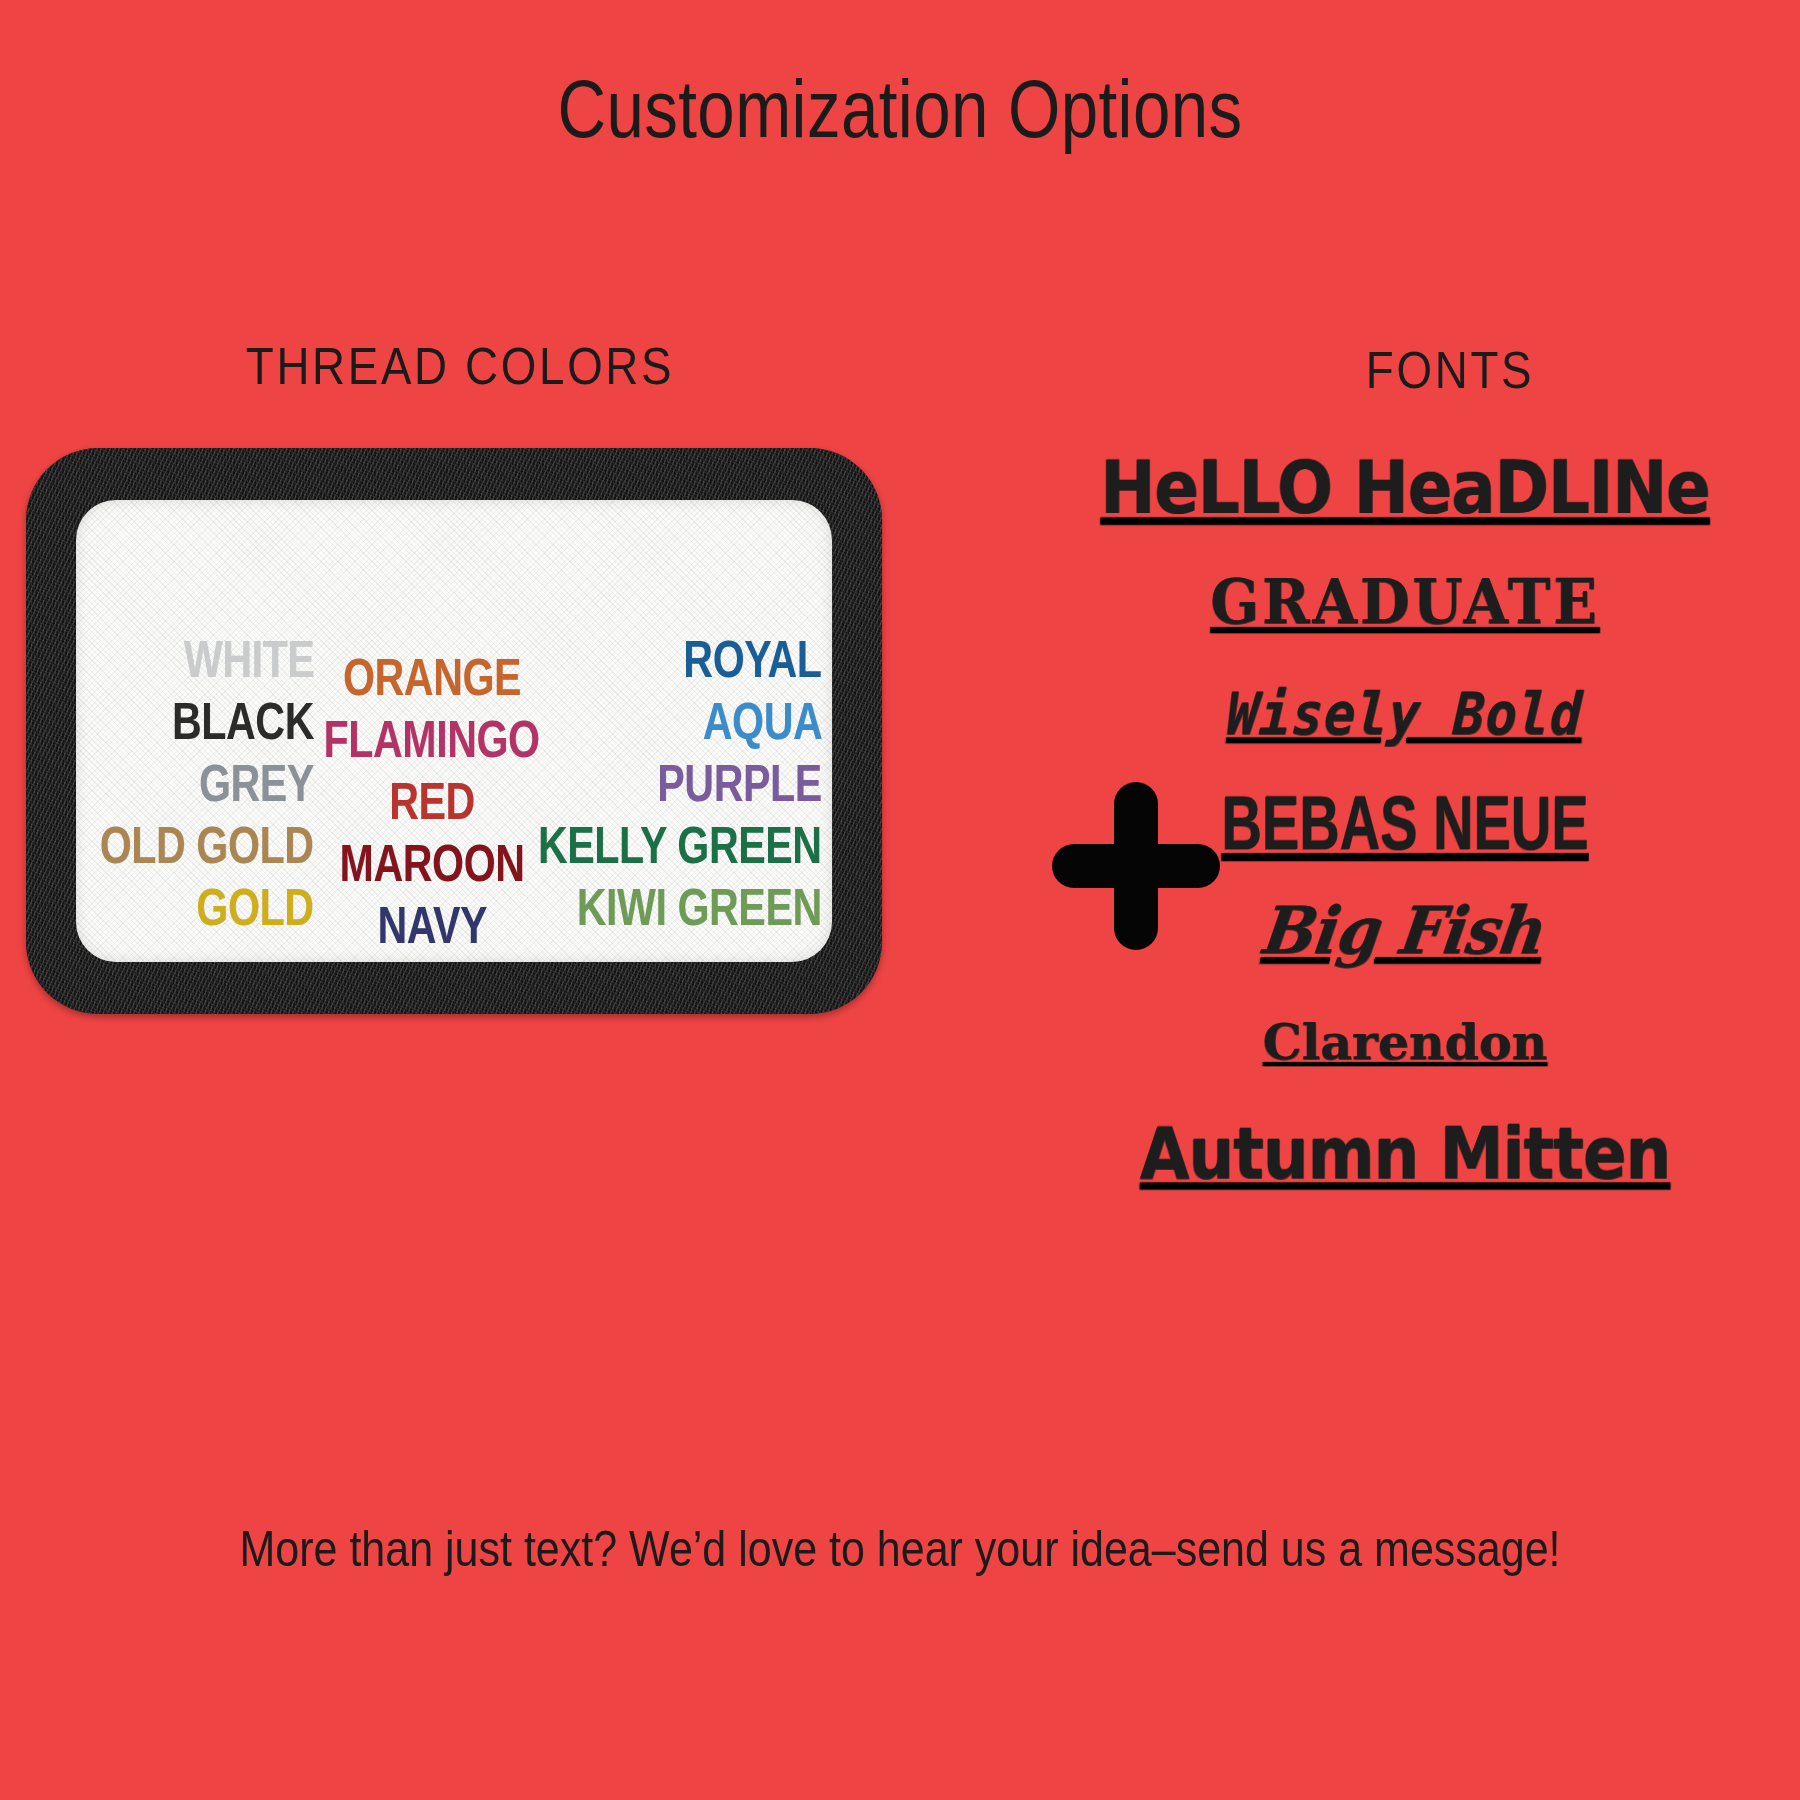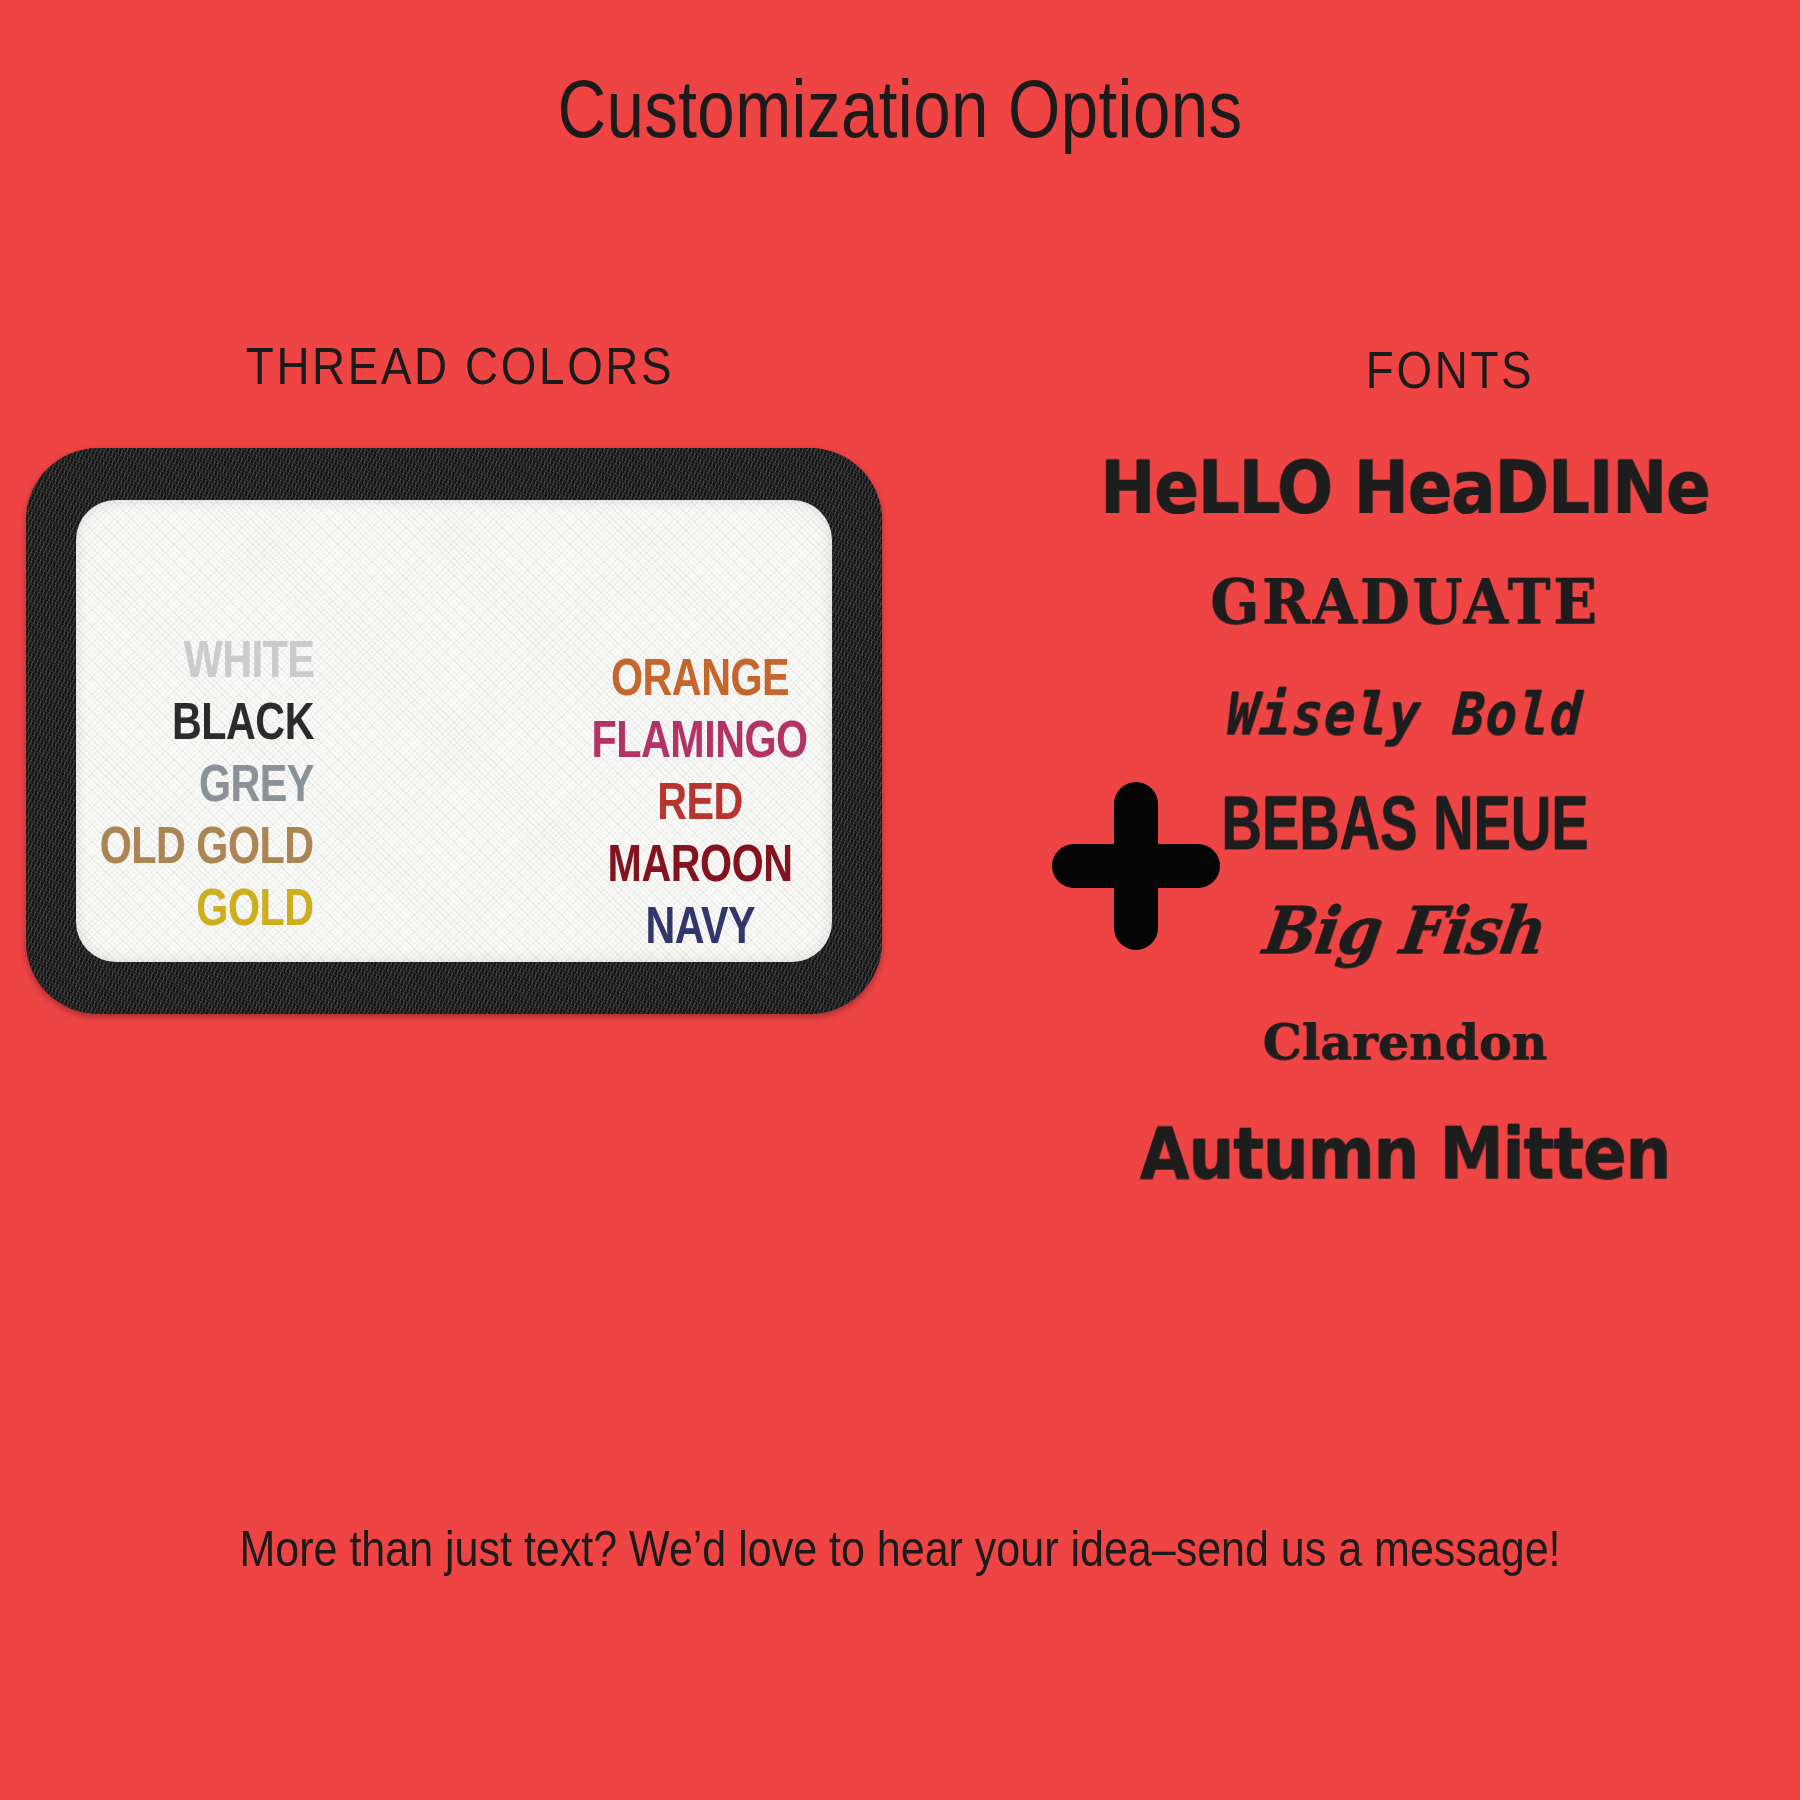--- a/index.html
+++ b/index.html
@@ -95,21 +95,21 @@
   #plus-sign { position:absolute; left:1048px; top:778px; width:176px; height:176px; }
   #plus-sign .bar {
     position:absolute; background:#050505; border-radius:22px;
   }
   #plus-sign .bar.h { left:4px; top:66px; width:168px; height:44px; }
   #plus-sign .bar.v { left:66px; top:4px; width:44px; height:168px; }
 
   
   #fonts-list {
     position:absolute; left:1040px; top:430px; width:730px;
-    display:flex; flex-direction:column; align-items:center;
+    display:flex; flex-direction:column; align-items:center;text-decoration:underline;
   }
   .font-row {
     width:100%; text-align:center; color:#1d1d1d;
     white-space:nowrap;
     text-shadow:
       0.8px 0.5px 0 rgba(30,30,30,0.55),
       -0.7px 0.6px 0 rgba(30,30,30,0.45),
       0.4px -0.5px 0 rgba(30,30,30,0.35);
   }
   
@@ -200,20 +200,27 @@
         </div>
 
         <div class="color-col c2">
           <div class="swatch-label" style="color: rgb(198, 102, 45);">ORANGE</div>
           <div class="swatch-label" style="color: rgb(180, 51, 103);">FLAMINGO</div>
           <div class="swatch-label" style="color: rgb(184, 53, 47);">RED</div>
           <div class="swatch-label" style="color: rgb(131, 19, 28);">MAROON</div>
           <div class="swatch-label" style="color: rgb(49, 54, 107);">NAVY</div>
         </div>
 
+        <div class="color-col c3">
+          <div class="swatch-label" style="color: rgb(26, 94, 151);">ROYAL</div>
+          <div class="swatch-label" style="color: rgb(58, 141, 202);">AQUA</div>
+          <div class="swatch-label" style="color: rgb(122, 91, 156);">PURPLE</div>
+          <div class="swatch-label" style="color: rgb(28, 112, 72);">KELLY GREEN</div>
+          <div class="swatch-label" style="color: rgb(110, 156, 86);">KIWI GREEN</div>
+        </div>
 
       </div>
     </div>
   </div>
 
   <div id="plus-sign">
     <span class="bar h"></span>
     <span class="bar v"></span>
   </div>
 

